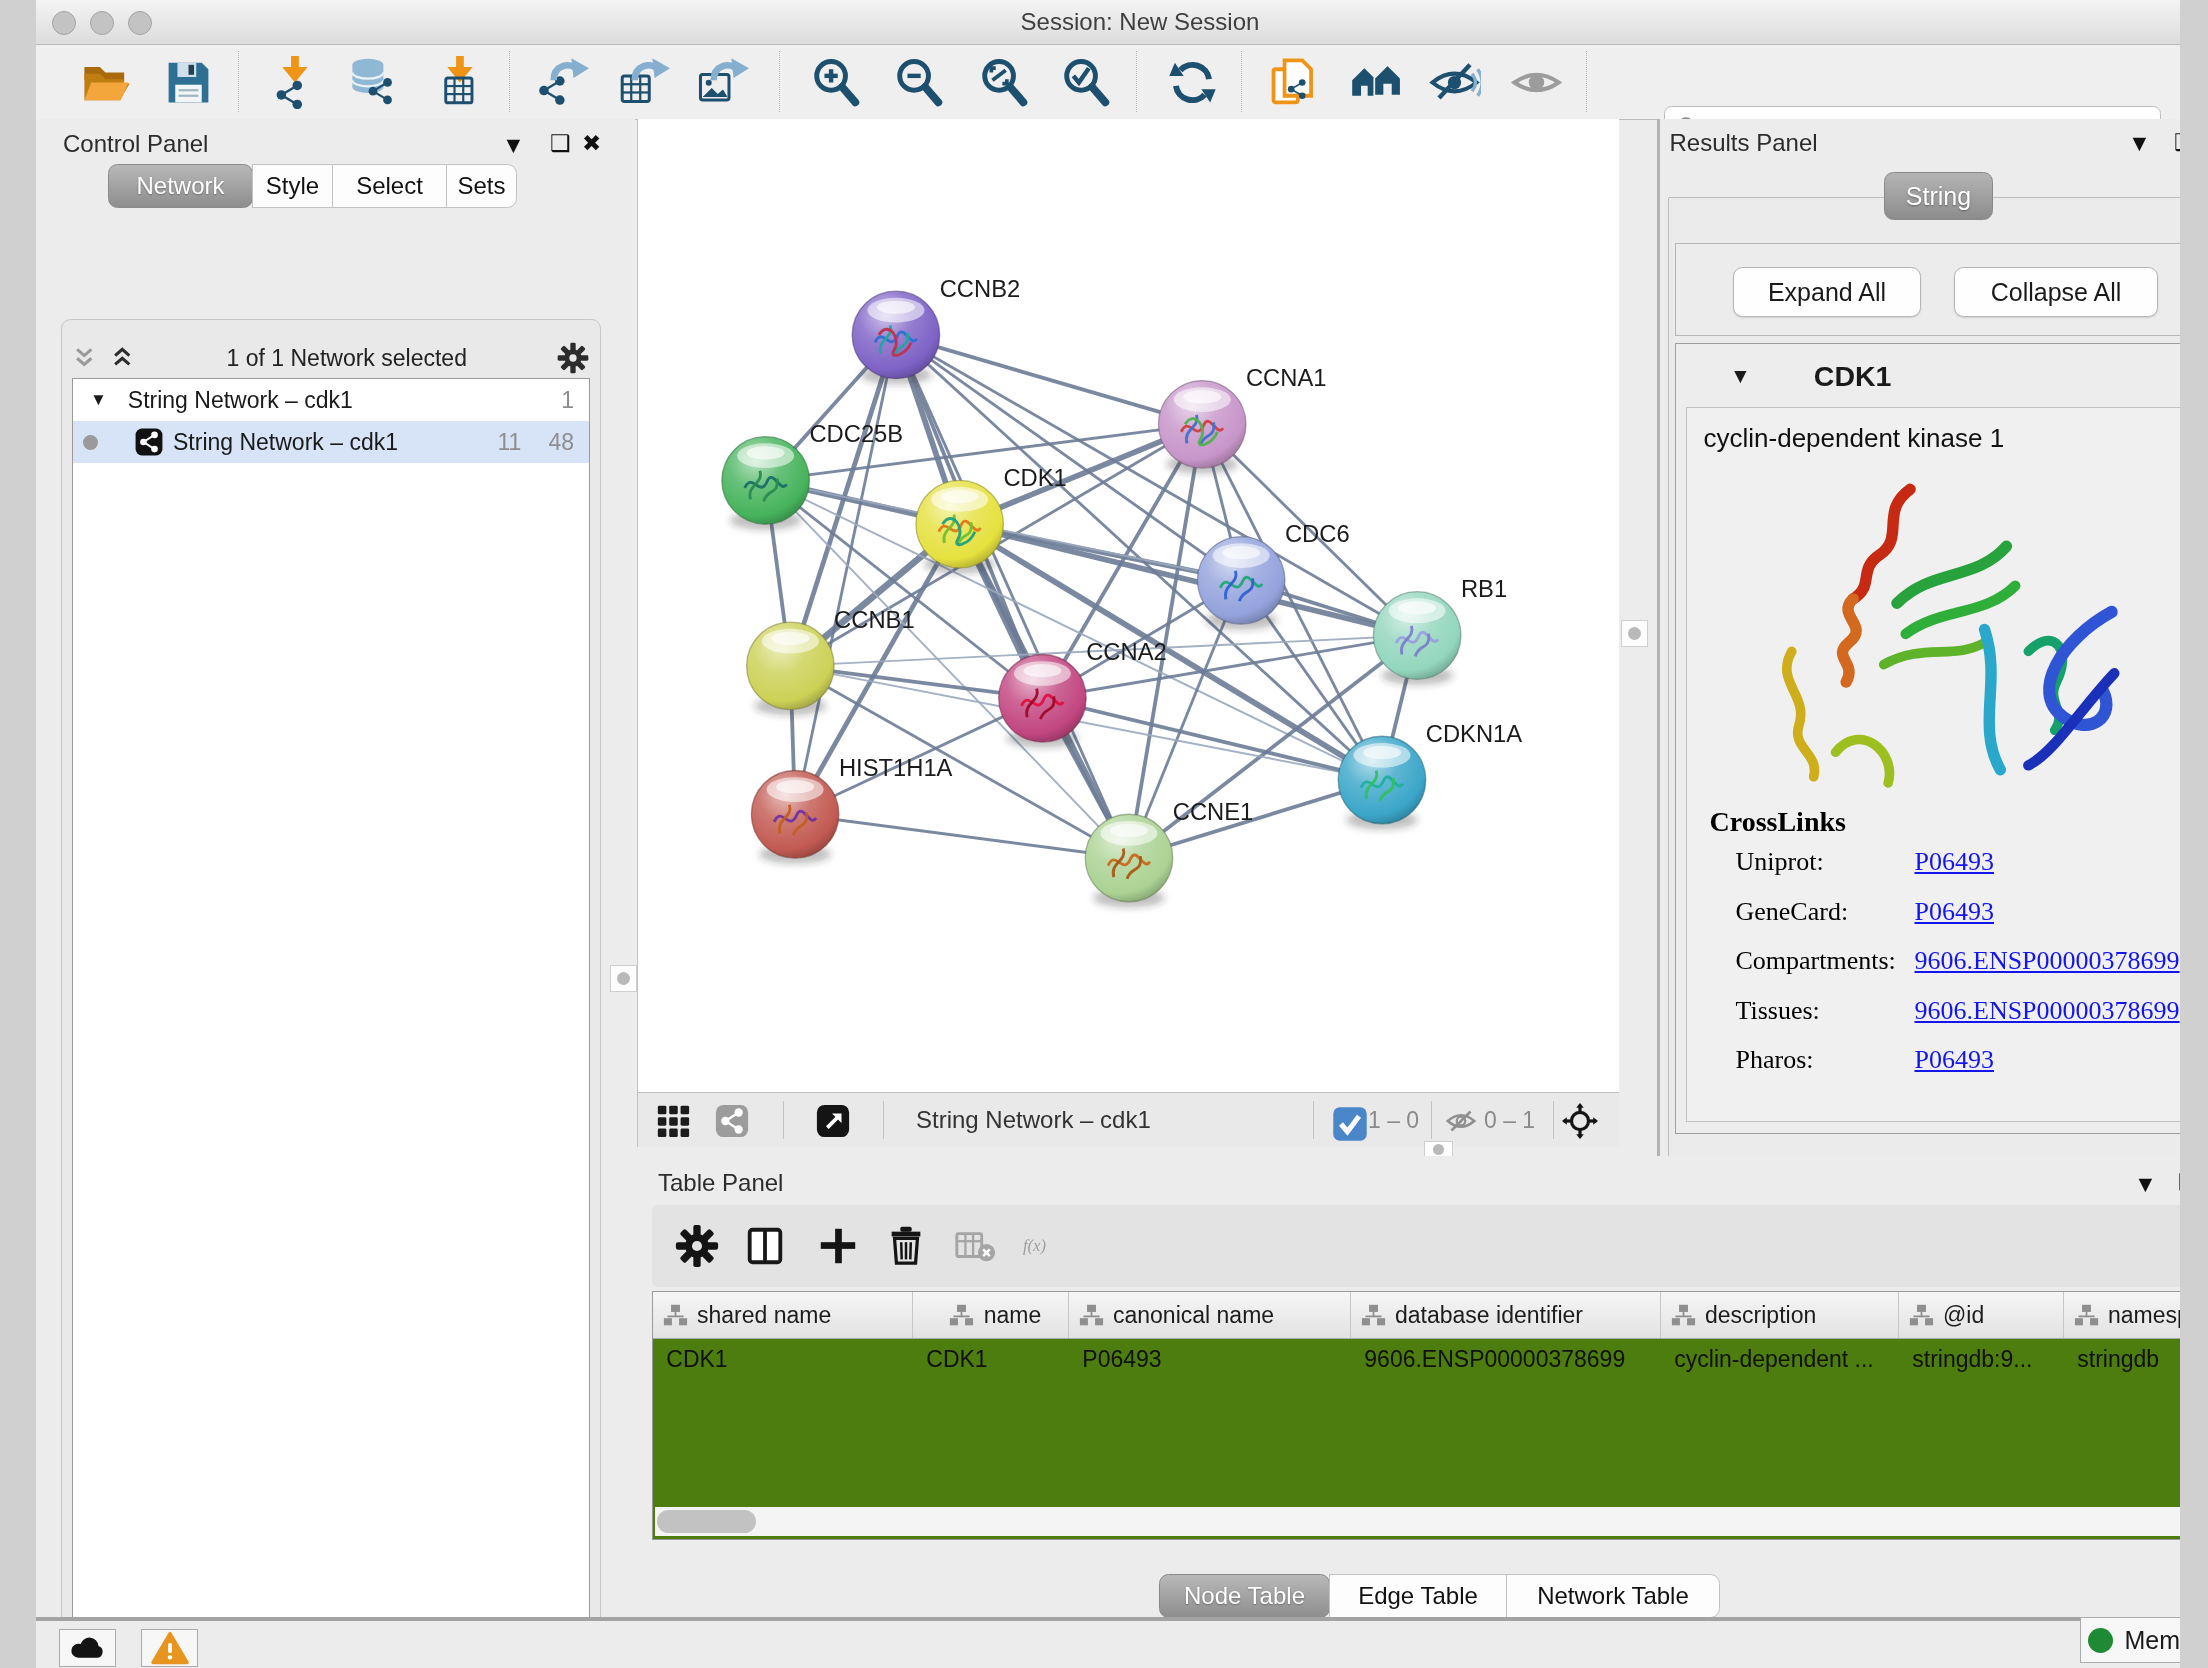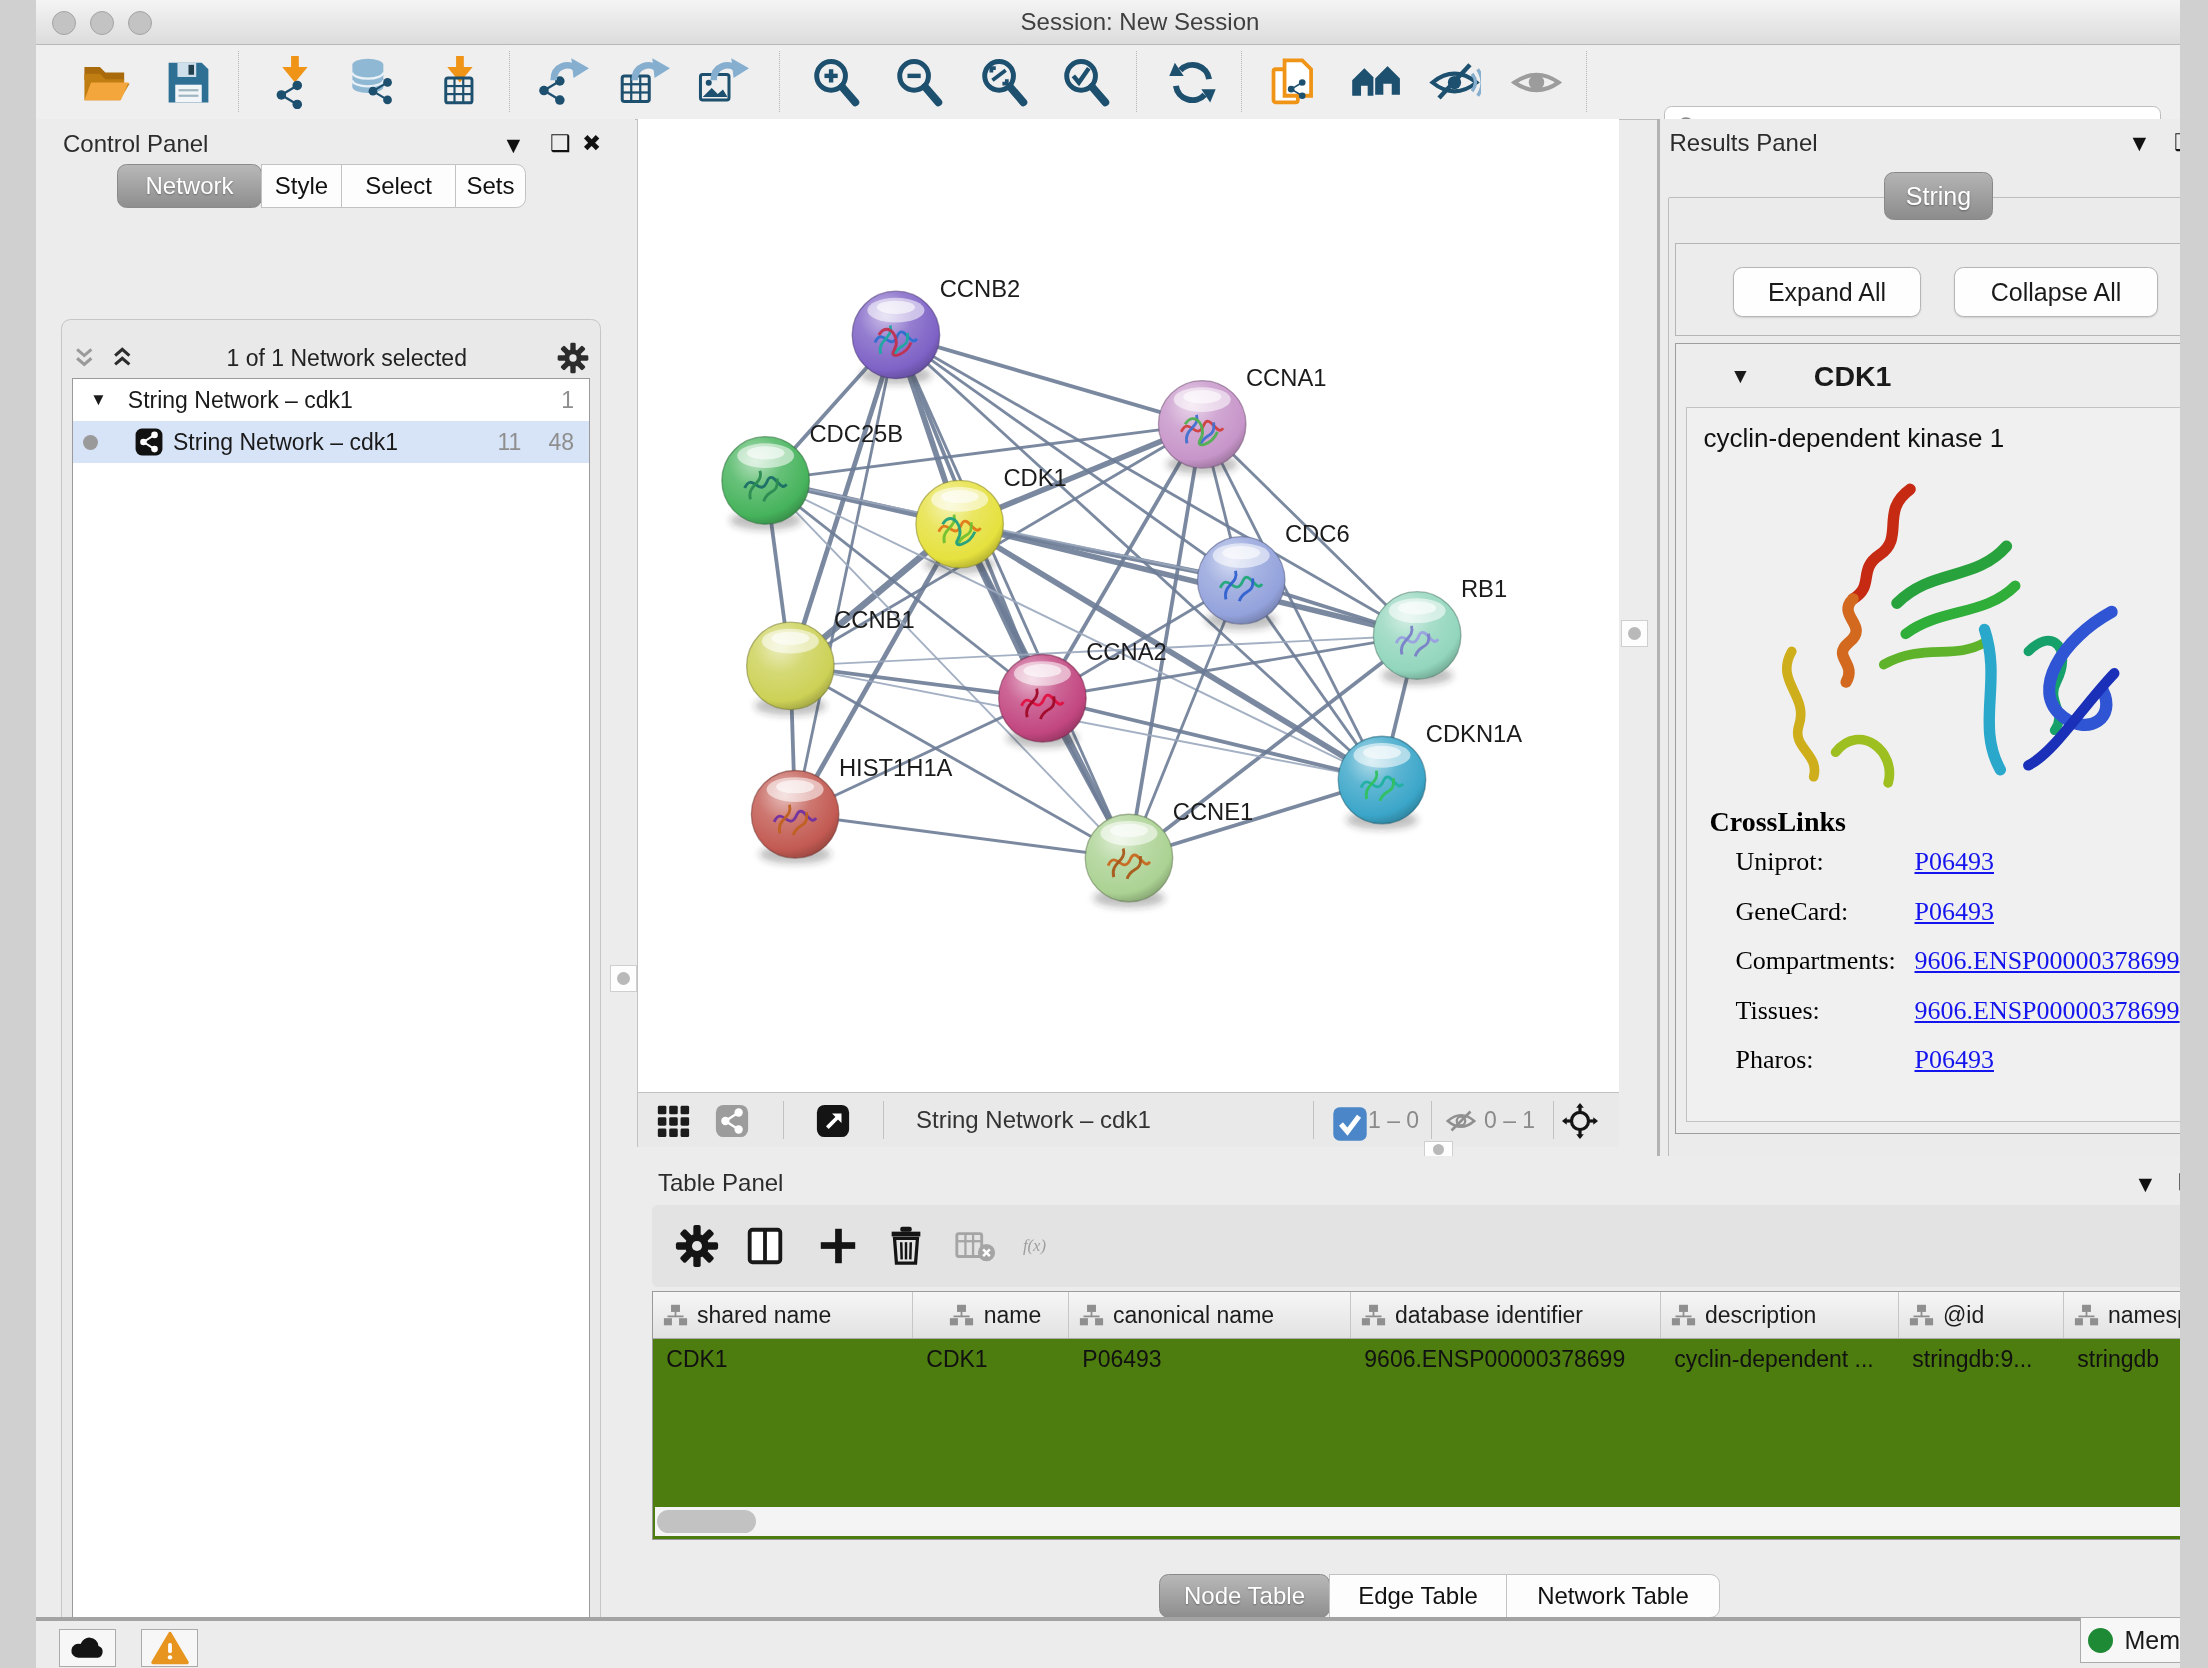--- a/index.html
+++ b/index.html
@@ -317,21 +317,21 @@
           <circle cx="24" cy="24" r="7" fill="#9c9c9c"></circle>
         </svg></div>
       <div class="tb-sep" style="left: 1550px;"></div>
     </div>
 
   <div id="control-panel" class="abs">
     <div class="panel-title abs" style="left:27px;top:11.4px">Control Panel</div>
     <div class="panel-ctl" style="left:466px;top:13.3px">▼</div>
     <div class="panel-ctl" style="left:514px;top:11.4px">❑</div>
     <div class="panel-ctl" style="left:546px;top:11.4px">✖</div>
-    <div class="seg-bar" style="left:82px;top:45px">
+    <div class="seg-bar" style="left:73px;top:45px">
         <div class="seg first active" style="width: 143px;">Network</div>
         <div class="seg" style="width: 79px;">Style</div>
         <div class="seg" style="width: 113px;">Select</div>
         <div class="seg last" style="width: 69px;">Sets</div>
       </div>
     <div id="cp-frame"></div>
     <div id="cp-gearrow">
       <svg viewBox="0 0 32 32" width="28.5" height="28.5">
         <polyline points="8,6 16,13 24,6" fill="none" stroke="#9a9a9a" stroke-width="3.4"></polyline>
         <polyline points="8,16 16,23 24,16" fill="none" stroke="#9a9a9a" stroke-width="3.4"></polyline>

